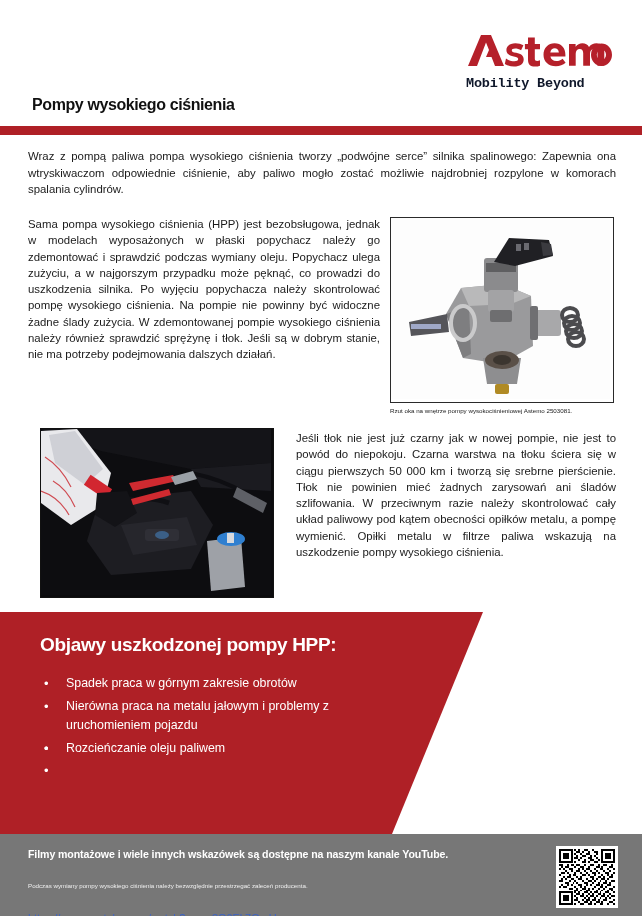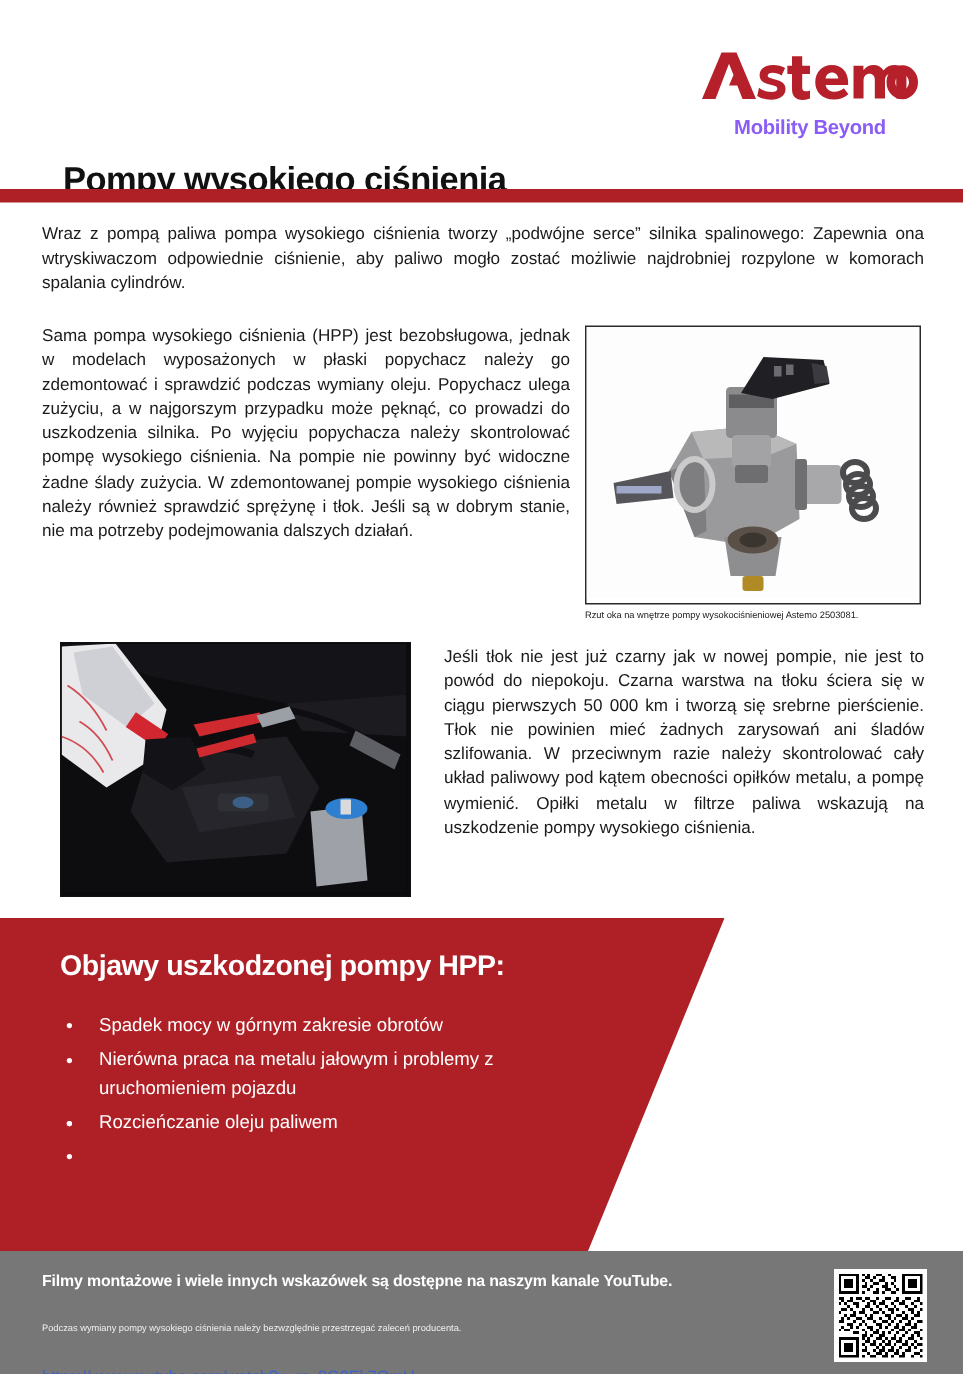--- a/index.html
+++ b/index.html
@@ -29,33 +29,34 @@
     text-align: right;
   }
   .logo-mark {
     display: block;
     line-height: 1;
   }
   .logo-tagline {
     display: block;
     font-size: 13.5px;
     font-weight: bold;
-    color: #8b5cf6;
+    color: #0f172a;
     letter-spacing: -0.2px;
     margin-top: 4px;
-    text-align: center;
+    text-align: left;
+    font-family: Liberation Mono, monospace;
   }
   .page-title {
     position: absolute;
     left: 28px; top: 92px;
-    font-size: 23px;
+    font-size: 16px;
     font-weight: bold;
     letter-spacing: -0.4px;
     color: #111111;
-    margin: 14px;
+    margin: 4px;
   }
   .rule-red {
     position: absolute;
     left: 0; top: 126px;
     width: 642px; height: 9px;
     background: #af2026;
   }
 
   
   .intro {
@@ -330,21 +331,21 @@
 <div class="body-right">
   <p>Jeśli tłok nie jest już czarny jak w nowej pompie, nie jest to powód do niepokoju. Czarna warstwa na tłoku ściera się w ciągu pierwszych 50 000 km i tworzą się srebrne pierścienie. Tłok nie powinien mieć żadnych zarysowań ani śladów szlifowania. W przeciwnym razie należy skontrolować cały układ paliwowy pod kątem obecności opiłków metalu, a pompę wymienić. Opiłki metalu w filtrze paliwa wskazują na uszkodzenie pompy wysokiego ciśnienia.</p>
 </div>
 
 <div class="panel-red">
   <div class="panel-red-shape"></div>
   <h2 class="panel-title">Objawy uszkodzonej pompy HPP:</h2>
   <ul class="panel-list">
     <li>
       <span class="bullet">•</span>
-      <span>Spadek mocy w górnym zakresie obrotów</span>
+      <span>Spadek praca w górnym zakresie obrotów</span>
     </li>
     <li>
       <span class="bullet">•</span>
       <span>Nierówna praca na metalu jałowym i problemy z uruchomieniem pojazdu</span>
     </li>
     <li>
       <span class="bullet">•</span>
     </li>
     <li>
       <span class="bullet">•</span>

